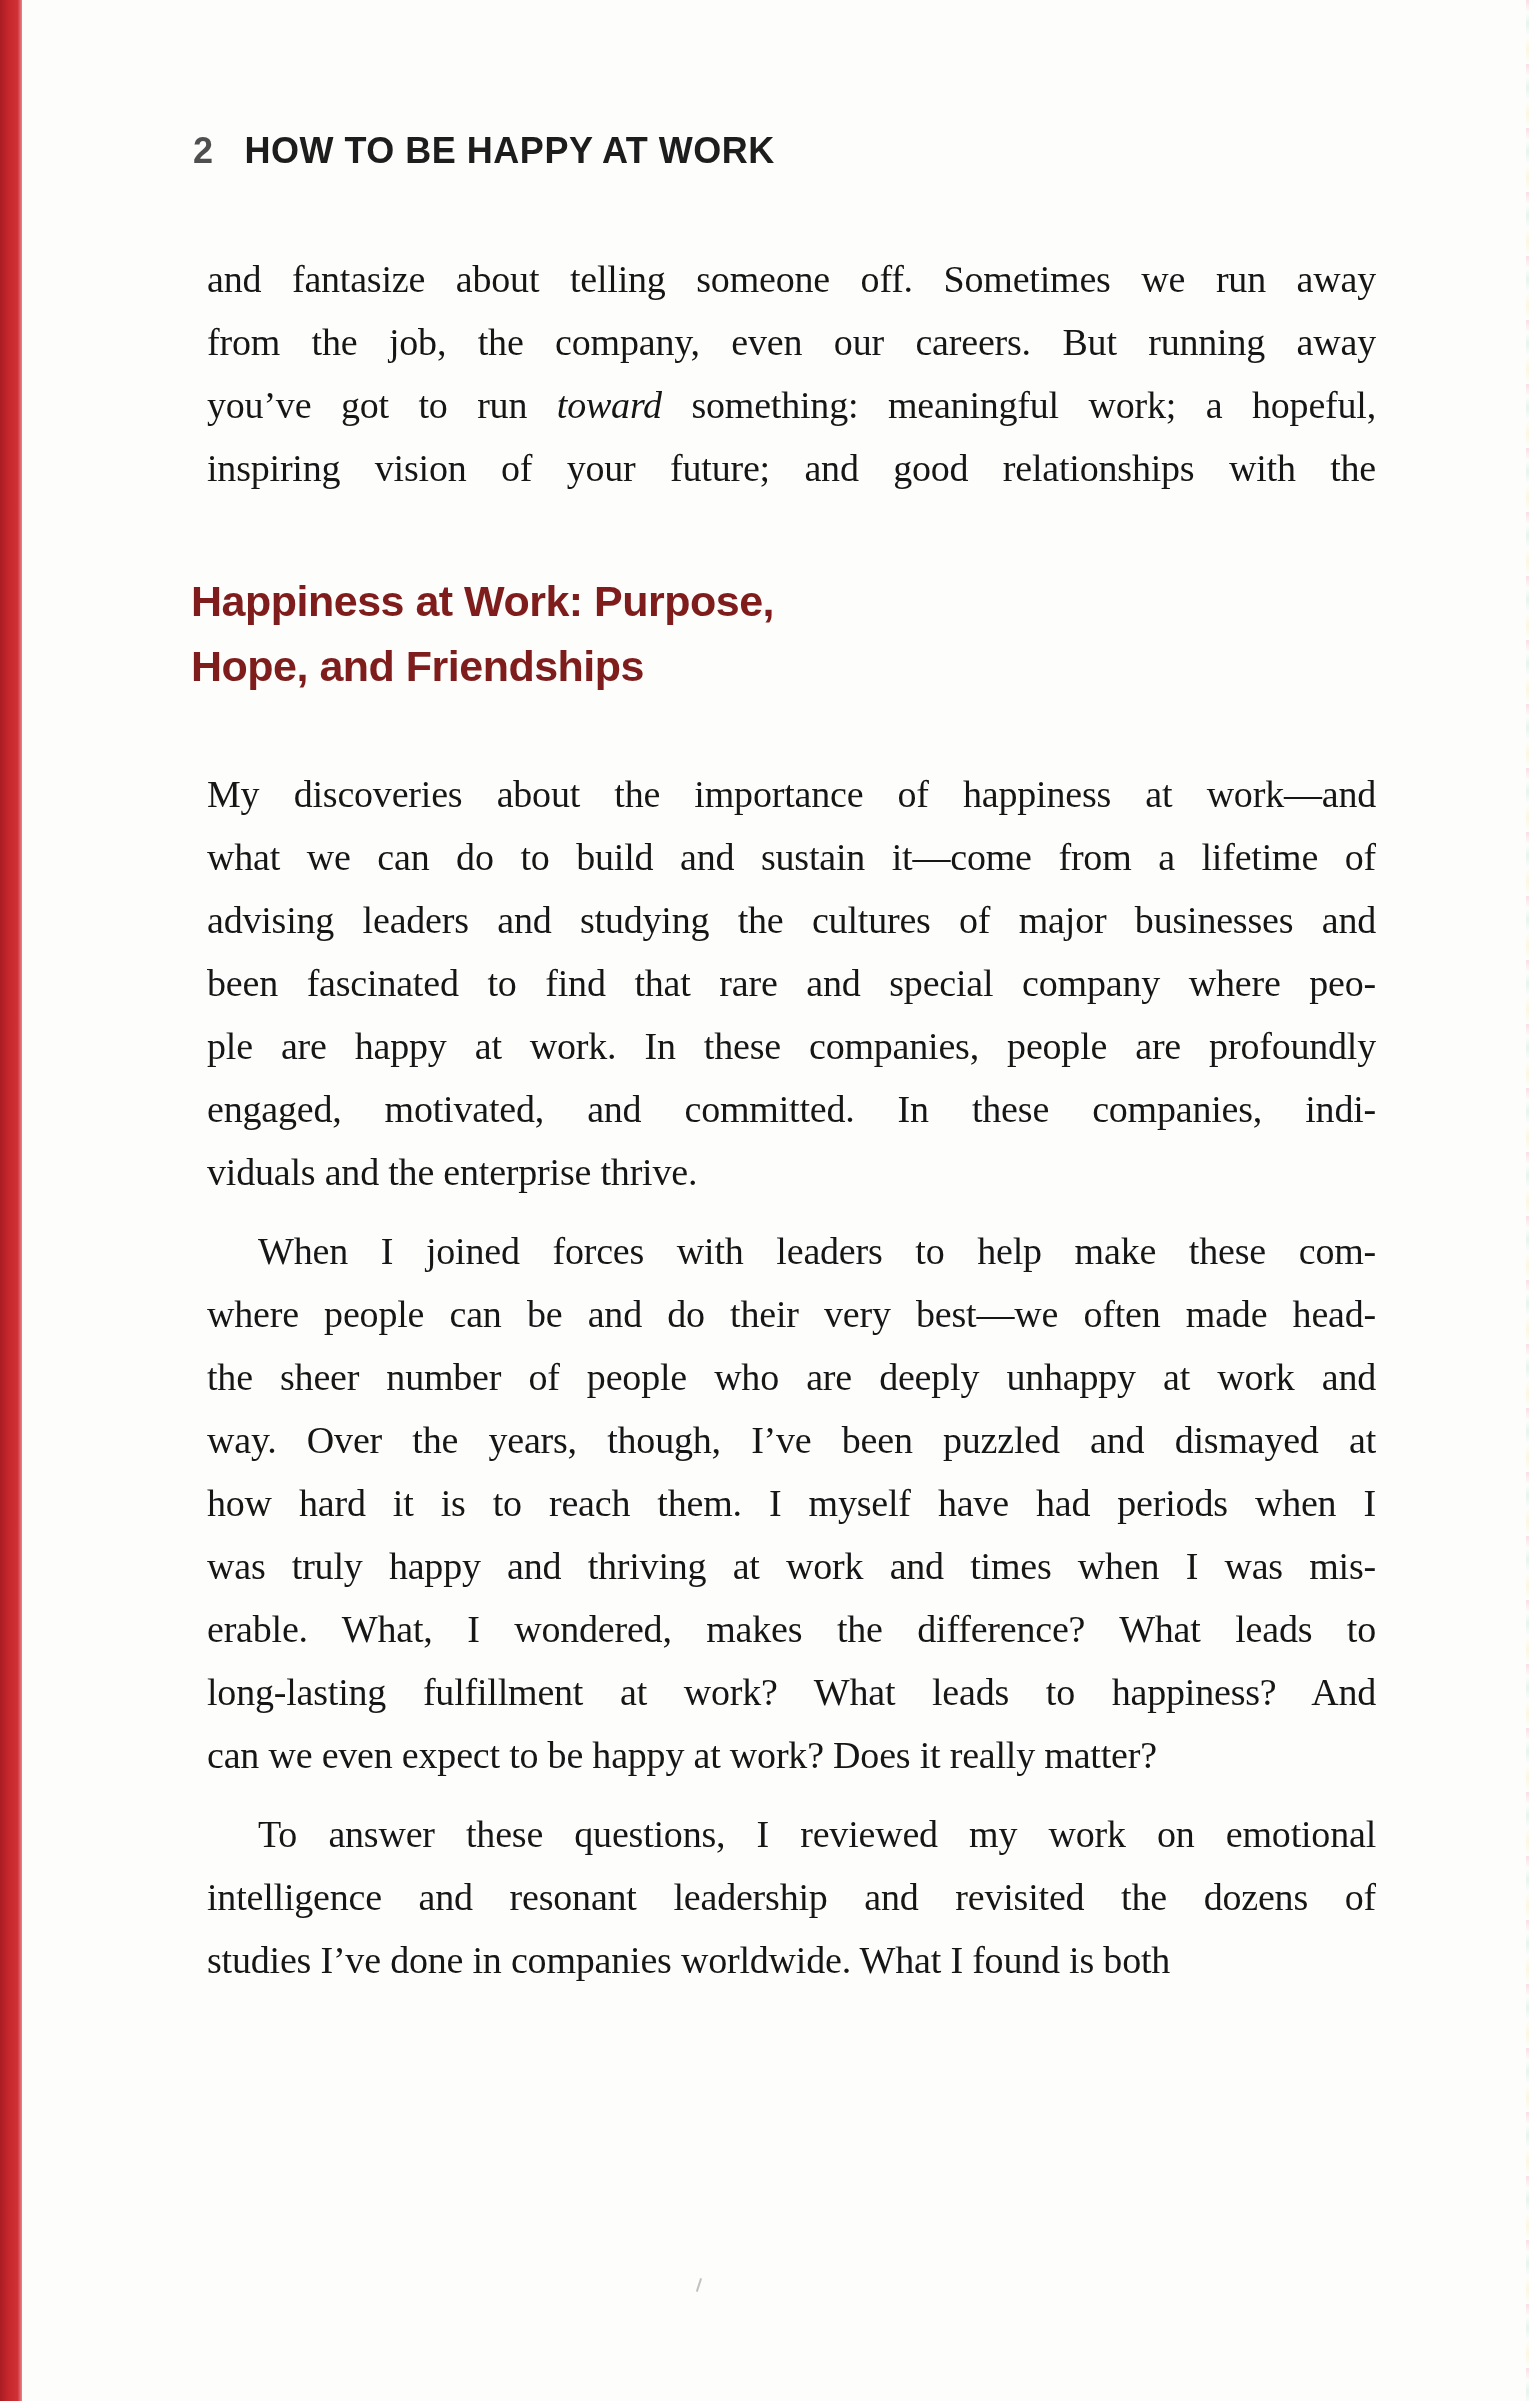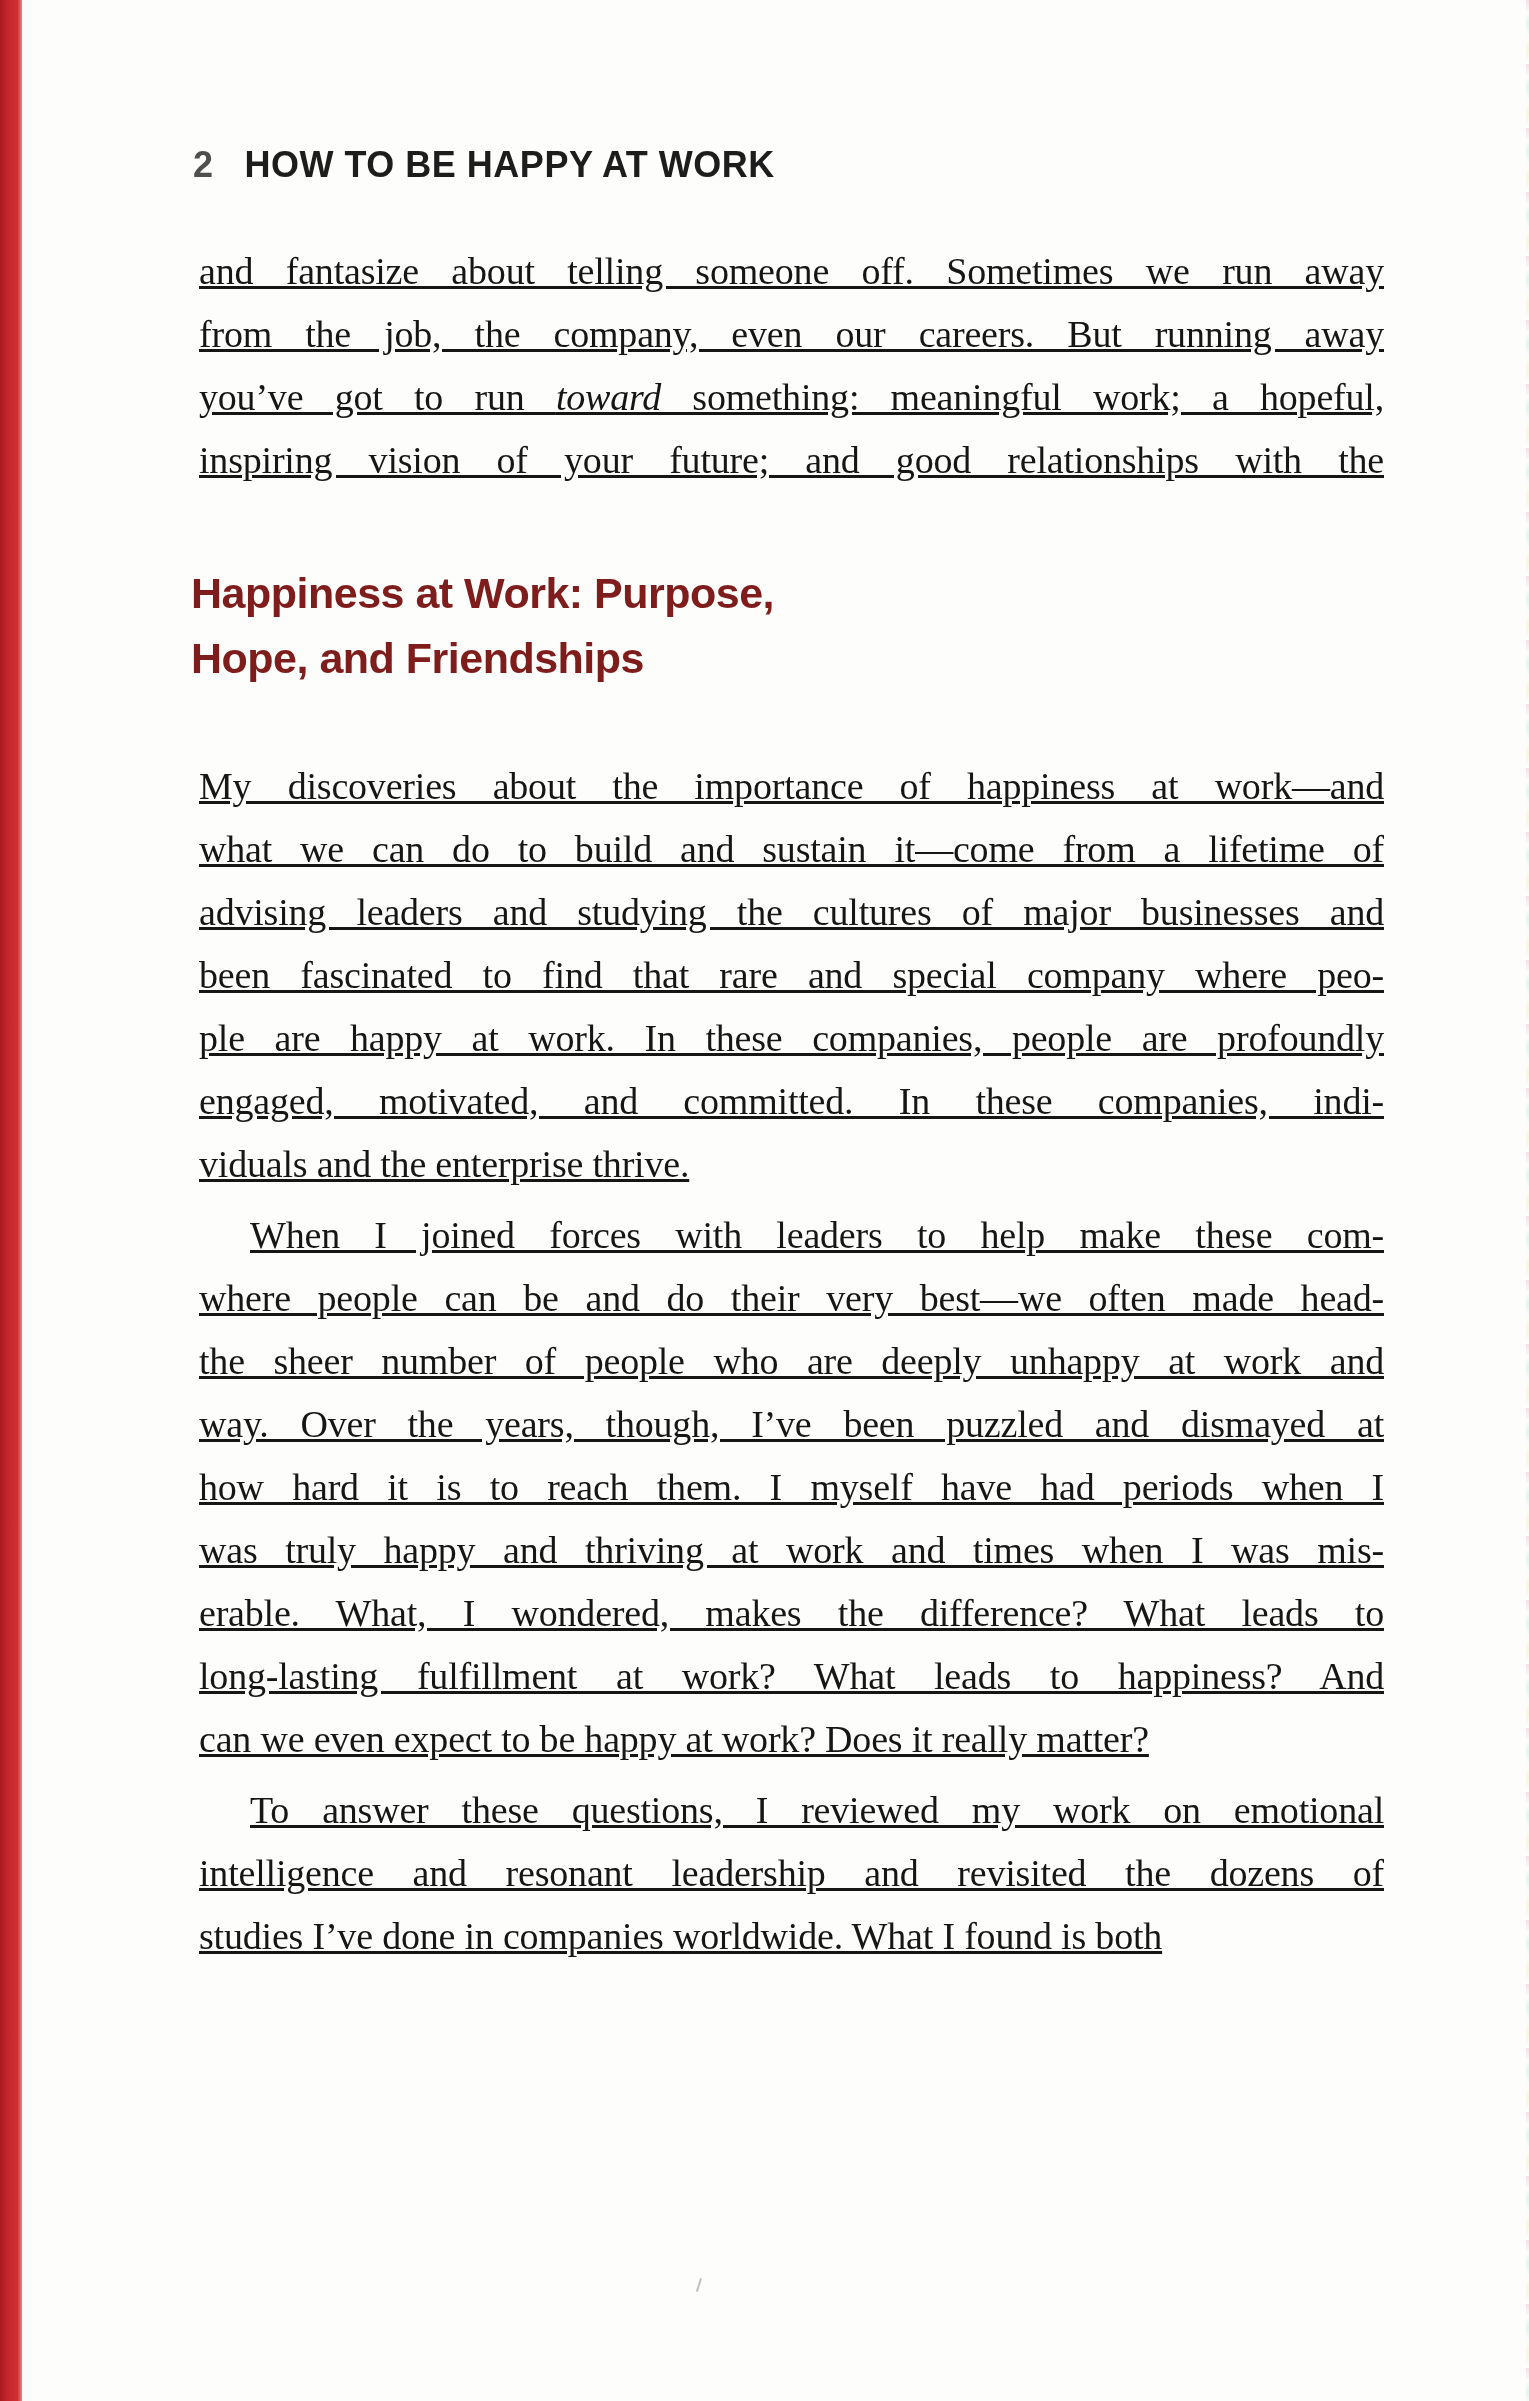--- a/index.html
+++ b/index.html
@@ -23,33 +23,33 @@
   .edge-noise {
     position: absolute; right: 0; top: 0;
     width: 3.6px; height: 2401px;
     background: repeating-linear-gradient(180deg,
       rgba(244,200,205,.55) 0px,  rgba(255,255,255,0) 12.7px,
       rgba(205,235,214,.45) 23.6px, rgba(255,255,255,0) 36px,
       rgba(248,240,200,.45) 50px, rgba(255,255,255,0) 64px);
   }
 
   .running-head {
-    position: absolute; left: 193px; top: 147px;
+    position: absolute; left: 193px; top: 133px;
     font-family: "Liberation Sans", sans-serif;
     font-weight: 700; font-size: 36px; line-height: 36px;
     letter-spacing: 0.5px; color: #1d1d1d;
     white-space: nowrap;
   }
   .running-head .pagenum { color: #4f4f4f; margin-right: 31px; }
 
   .textcol {
     position: absolute; left: 191px; top: 232px; width: 1201px;
   }
 
-  .para { margin: 8px; padding: 0; font-size: 38px; letter-spacing: -0.2px; text-decoration: underline; }
+  .para { margin: 16px; padding: 0; font-size: 38px; letter-spacing: -0.2px; }
   .line {
     display: block;
     line-height: 63px; height: 63px; overflow: hidden;
     text-justify: inter-word;
   }
   .jl { text-align: justify; text-align-last: justify; }
   .ll { text-align: left; text-align-last: left; }
   .indent { padding-left: 51px; }
 
   .section-heading {

